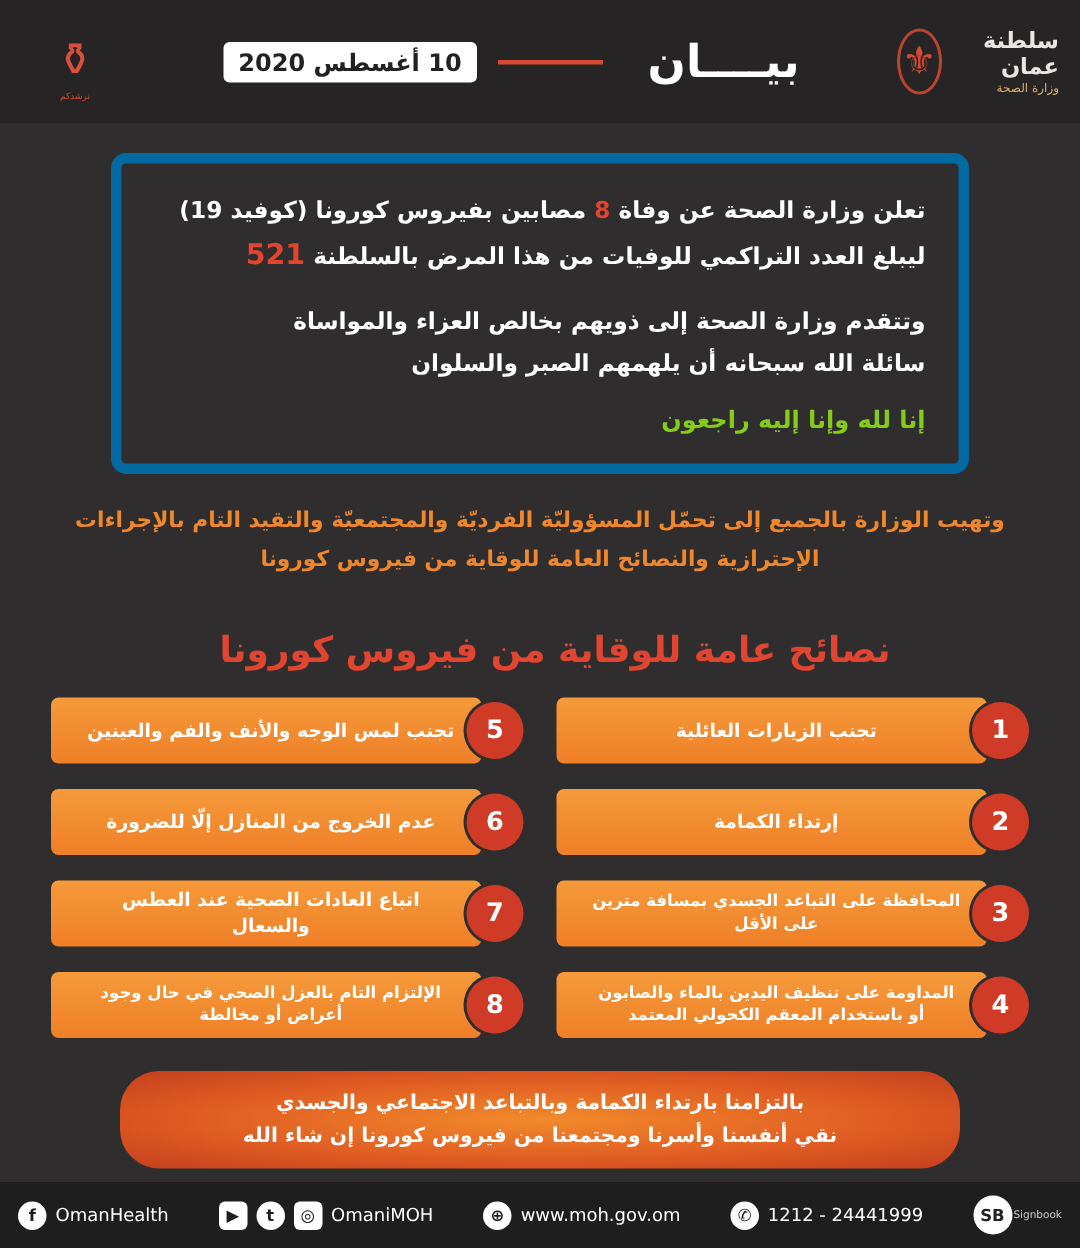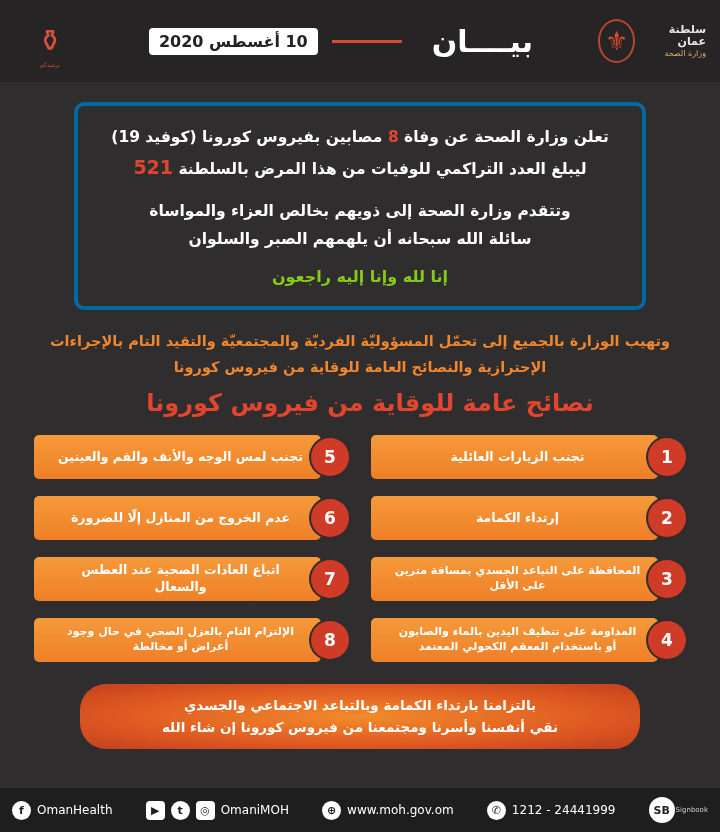--- a/index.html
+++ b/index.html
@@ -80,30 +80,30 @@
   }
   .gov-emblem .ring {
     position: absolute; inset: 2px;
     border: 2px solid #d64a33;
     border-radius: 50%;
     opacity: .85;
   }
   .gov-text {
     text-align: right; line-height: 1.15;
   }
-  .gov-text .l1 { font-size: 11px; color: #e9e6e3; font-weight: bold; }
+  .gov-text .l1 { font-size: 15px; color: #e9e6e3; font-weight: bold; }
   .gov-text .l2 { font-size: 8px; color: #d9b06a; }
 
   
   .statement-box {
     margin: 20px 74px 0 74px;
-    border: 4px solid #0369a1;
+    border: 7px solid #0369a1;
     border-radius: 10px;
     padding: 18px 22px 20px 22px;
-    text-align: center;
+    text-align: right;
     direction: rtl;
   }
   .stmt-line {
     color: #ffffff;
     font-size: 15.5px;
     font-weight: bold;
     line-height: 1.75;
   }
   .stmt-num { color: #e2452f; }
   .stmt-big-num {
@@ -121,21 +121,21 @@
     text-align: center;
     color: #f0872c;
     font-size: 14.5px;
     font-weight: bold;
     line-height: 1.85;
     direction: rtl;
   }
 
   
   .section-heading {
-    margin-top: 8px;
+    margin-top: 32px;
     text-align: center;
     color: #e2452f;
     font-size: 24px;
     font-weight: bold;
     direction: rtl;
     padding-left: 20px;
   }
 
   
   .tips-grid {

